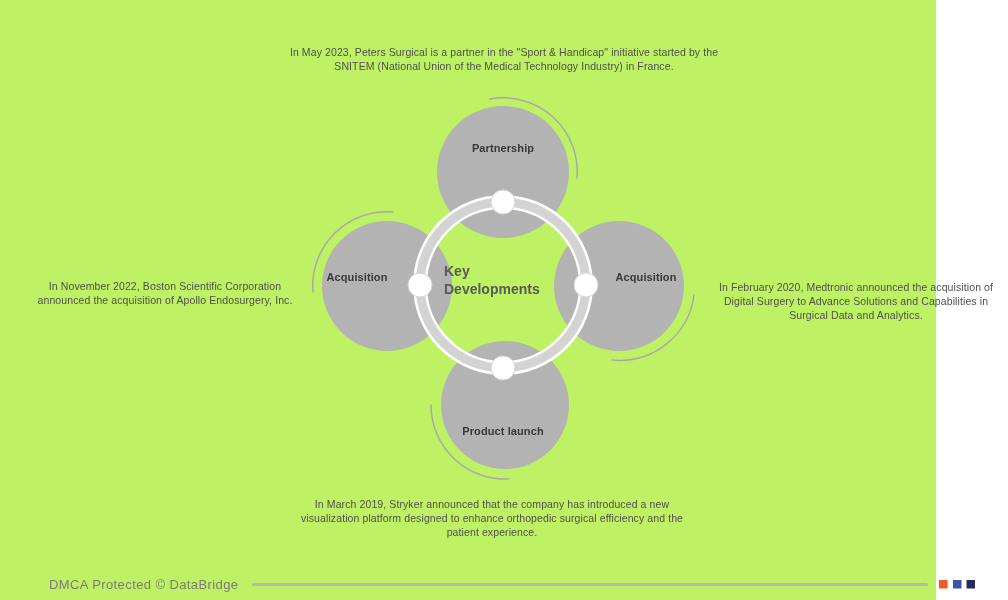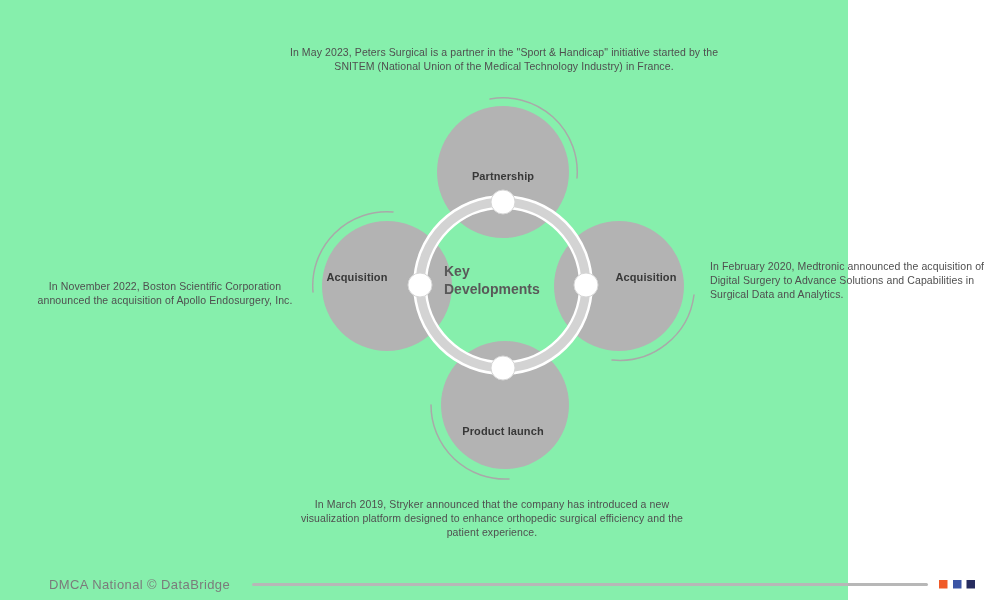--- a/index.html
+++ b/index.html
@@ -1,28 +1,28 @@
 <!DOCTYPE html>
 <html><head>
 <meta charset="utf-8">
 <style>
   * { margin: 0; padding: 0; box-sizing: border-box; }
   html, body { width: 1008px; height: 600px; background: #ffffff; overflow: hidden; }
   body { font-family: "Liberation Sans", sans-serif; }
-  .stage { position: relative; width: 848px; height: 600px; background: #86efac; }
+  .stage { position: relative; width: 936px; height: 600px; background: #bef264; }
 
   .note {
     position: absolute;
     font-size: 10.5px;
     line-height: 14px;
     color: #4f4f4f;
     letter-spacing: .1px;
   }
   .note.center { text-align: center; }
-  .note.left-align { text-align: left; }
+  .note.left-align { text-align: center; margin-top: 21px; }
 
   .diagram-svg { position: absolute; left: 0; top: 0; }
 
   .node-label {
     position: absolute;
     width: 120px;
     text-align: center;
     font-size: 11px;
     font-weight: 700;
     color: #383838;
@@ -87,29 +87,29 @@
 
     <circle cx="503" cy="285" r="83" fill="none" stroke="#ffffff" stroke-width="14"></circle>
     <circle cx="503" cy="285" r="83" fill="none" stroke-width="9" stroke="#d3d3d3"></circle>
 
     <circle cx="503" cy="202" r="12" fill="#ffffff" stroke="#d6d6d6" stroke-width="1"></circle>
     <circle cx="586" cy="285" r="12" fill="#ffffff" stroke="#d6d6d6" stroke-width="1"></circle>
     <circle cx="503" cy="368" r="12" fill="#ffffff" stroke="#d6d6d6" stroke-width="1"></circle>
     <circle cx="420" cy="285" r="12" fill="#ffffff" stroke="#d6d6d6" stroke-width="1"></circle>
   </svg>
 
-  <div class="node-label" style="left:443px; top:142px;margin-top:28px;">Partnership</div>
+  <div class="node-label" style="left:443px; top:142px;">Partnership</div>
   <div class="node-label" style="left:297px; top:271px;">Acquisition</div>
   <div class="node-label" style="left:586px; top:271px;">Acquisition</div>
   <div class="node-label" style="left:443px; top:425px;">Product launch</div>
 
   <div class="center-label">Key Developments</div>
 
   <div class="footer">
-    <div class="footer-text">DMCA National © DataBridge</div>
+    <div class="footer-text">DMCA Protected © DataBridge</div>
     <div class="footer-divider"></div>
     <svg class="brand-squares" width="40" height="10" viewBox="0 0 40 10">
       <rect x="0" y="0" width="8.5" height="8.5" fill="#f05a28"></rect>
       <rect x="14" y="0" width="8.5" height="8.5" fill="#3b54a5"></rect>
       <rect x="27.5" y="0" width="8.5" height="8.5" fill="#262c5f"></rect>
     </svg>
   </div>
 
 </div>
 

